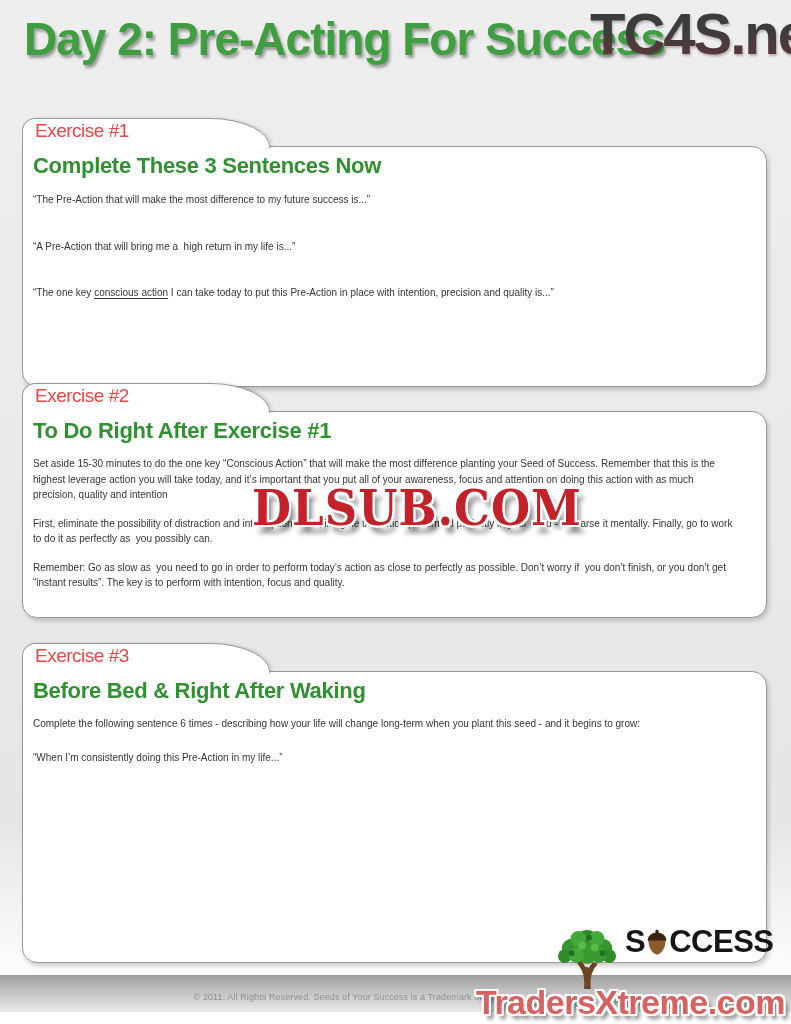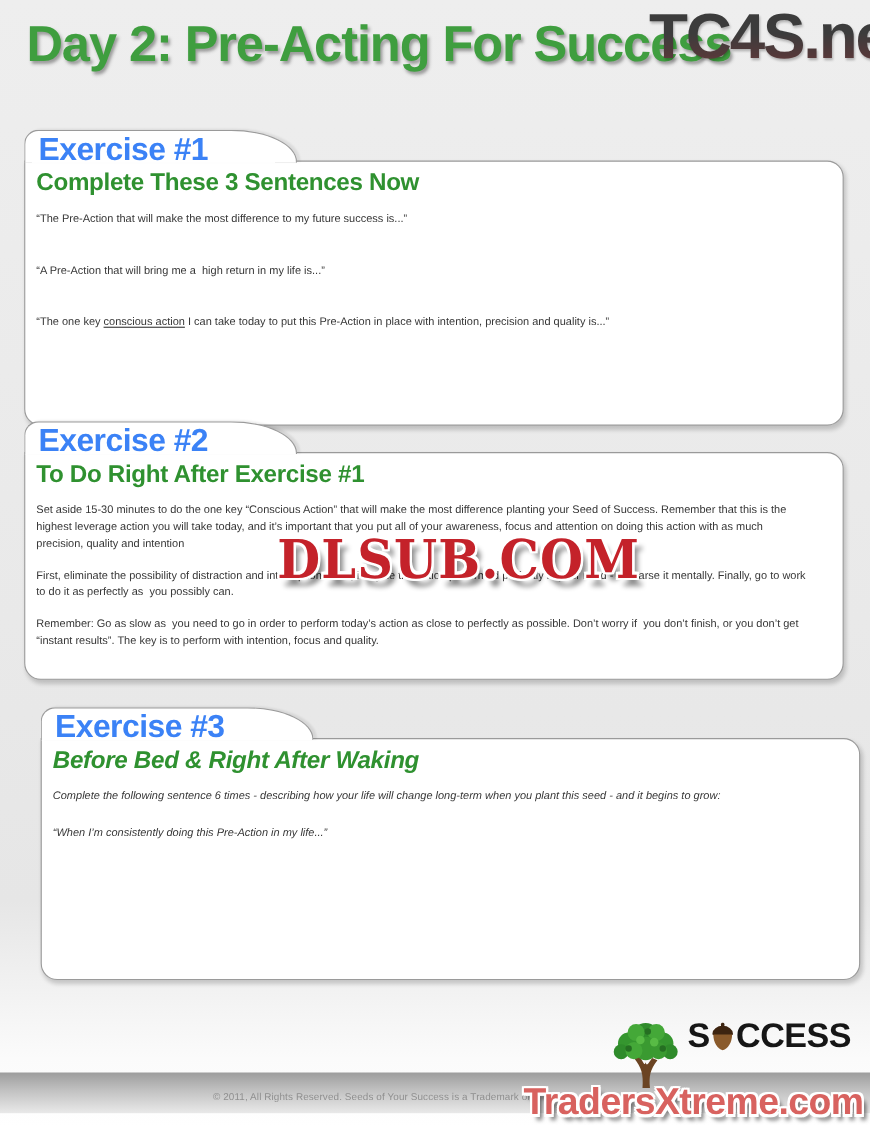--- a/index.html
+++ b/index.html
@@ -46,45 +46,45 @@
     text-shadow:
       -2px -2px 0 #fff, 2px -2px 0 #fff, -2px 2px 0 #fff, 2px 2px 0 #fff,
       0 -2px 0 #fff, 0 2px 0 #fff, -2px 0 0 #fff, 2px 0 0 #fff,
       4px 5px 4px rgba(0,0,0,0.55);
   }
 
   
   .section { position:absolute; left:22px; width:745px; }
   .sec-1 { top:118px; }
   .sec-2 { top:383px; }
-  .sec-3 { top:643px;margin-left:15px; }
+  .sec-3 { top:643px; }
 
   .tab {
     position:relative; z-index:2;
     width:248px; height:30px;
     background:#ffffff;
     border:1.5px solid #9a9a9a; border-bottom:none;
     border-radius:13px 60px 0 0 / 13px 29px 0 0;
     padding:1px 0 0 12px;
-    font-size:29px; font-weight:bold; letter-spacing:-0.5px;
-    color:#3b82f6;
+    font-size:19px; font-weight:normal; letter-spacing:-0.5px;
+    color:#ef4444;
     box-shadow:3px -1px 2px rgba(0,0,0,0.08);
   }
   .panel {
     position:relative; z-index:1;
     margin-top:-2px;
     background:#ffffff;
     border:1.5px solid #9a9a9a;
     border-radius:0 15px 15px 15px;
     box-shadow:2px 3px 4px rgba(0,0,0,0.18);
     padding:6px 18px 0 10px;
   }
   .sec-1 .panel { height:241px; }
   .sec-2 .panel { height:207px; }
-  .sec-3 .panel { height:220px;font-style:italic; }
+  .sec-3 .panel { height:292px; }
 
   .subtitle {
     font-size:22px; font-weight:bold; letter-spacing:-0.3px;
     color:#2f9130;
   }
   .body-text {
     font-size:10px; line-height:15.5px; color:#363636;
     white-space:pre-wrap; max-width:705px;
   }
   .sent { margin-top:31px; }

